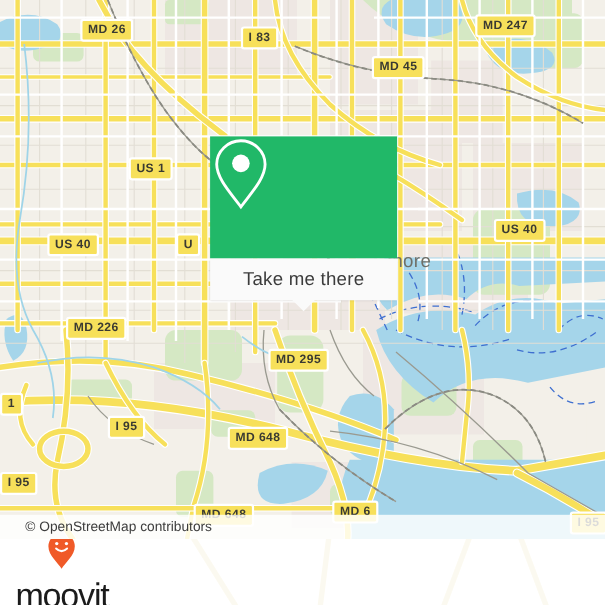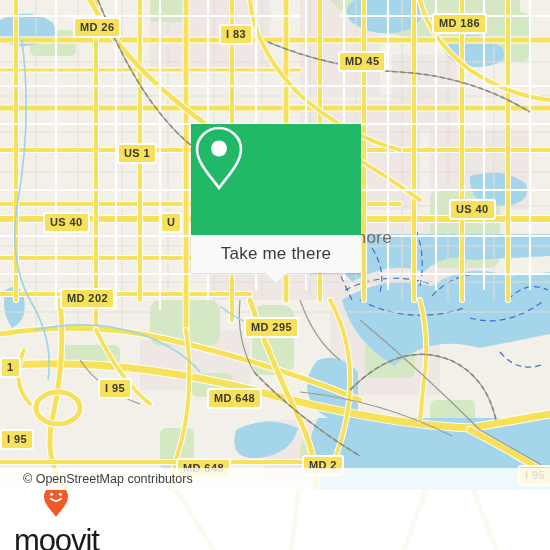--- a/index.html
+++ b/index.html
@@ -357,34 +357,34 @@
       <g stroke="#9FD4E8" fill="none" stroke-width="1.6">
         <path d="M22 40 Q32 120 18 200 Q8 260 30 300 Q54 340 48 380"></path>
         <path d="M34 330 Q90 318 140 334 Q180 348 200 372"></path>
         <path d="M220 306 Q250 330 272 326"></path>
       </g>
     </svg>
 
     <div id="shields">
         <div class="shield" style="left: 73px; top: 17px;">MD 26</div>
         <div class="shield" style="left: 219px; top: 24px;">I 83</div>
-        <div class="shield" style="left: 432px; top: 13px;">MD 186</div>
+        <div class="shield" style="left: 432px; top: 13px;">MD 247</div>
         <div class="shield" style="left: 338px; top: 51px;">MD 45</div>
         <div class="shield" style="left: 117px; top: 143px;">US 1</div>
         <div class="shield" style="left: 43px; top: 212px;">US 40</div>
         <div class="shield" style="left: 160px; top: 212px;">U</div>
         <div class="shield" style="left: 449px; top: 199px;">US 40</div>
-        <div class="shield" style="left: 60px; top: 288px;">MD 202</div>
+        <div class="shield" style="left: 60px; top: 288px;">MD 226</div>
         <div class="shield" style="left: 244px; top: 317px;">MD 295</div>
         <div class="shield" style="left: 0px; top: 357px;">1</div>
         <div class="shield" style="left: 98px; top: 378px;">I 95</div>
         <div class="shield" style="left: 207px; top: 388px;">MD 648</div>
         <div class="shield" style="left: 0px; top: 429px;">I 95</div>
         <div class="shield" style="left: 176px; top: 458px;">MD 648</div>
-        <div class="shield" style="left: 302px; top: 455px;">MD 2</div>
+        <div class="shield" style="left: 302px; top: 455px;">MD 6</div>
         <div class="shield" style="left: 518px; top: 465px;">I 95</div>
       </div>
 
     <div class="place-label" style="left:352px;top:228px;">more</div>
 
     <div class="callout">
       <div class="callout-top">
         <span>
           <svg width="56" height="70" viewBox="0 0 56 70">
             <path d="M28 4 C16 4 6 13.6 6 25.4 C6 38.6 20 53 28 64 C36 53 50 38.6 50 25.4 C50 13.6 40 4 28 4 Z" fill="none" stroke="#FFFFFF" stroke-width="2.6"></path>

